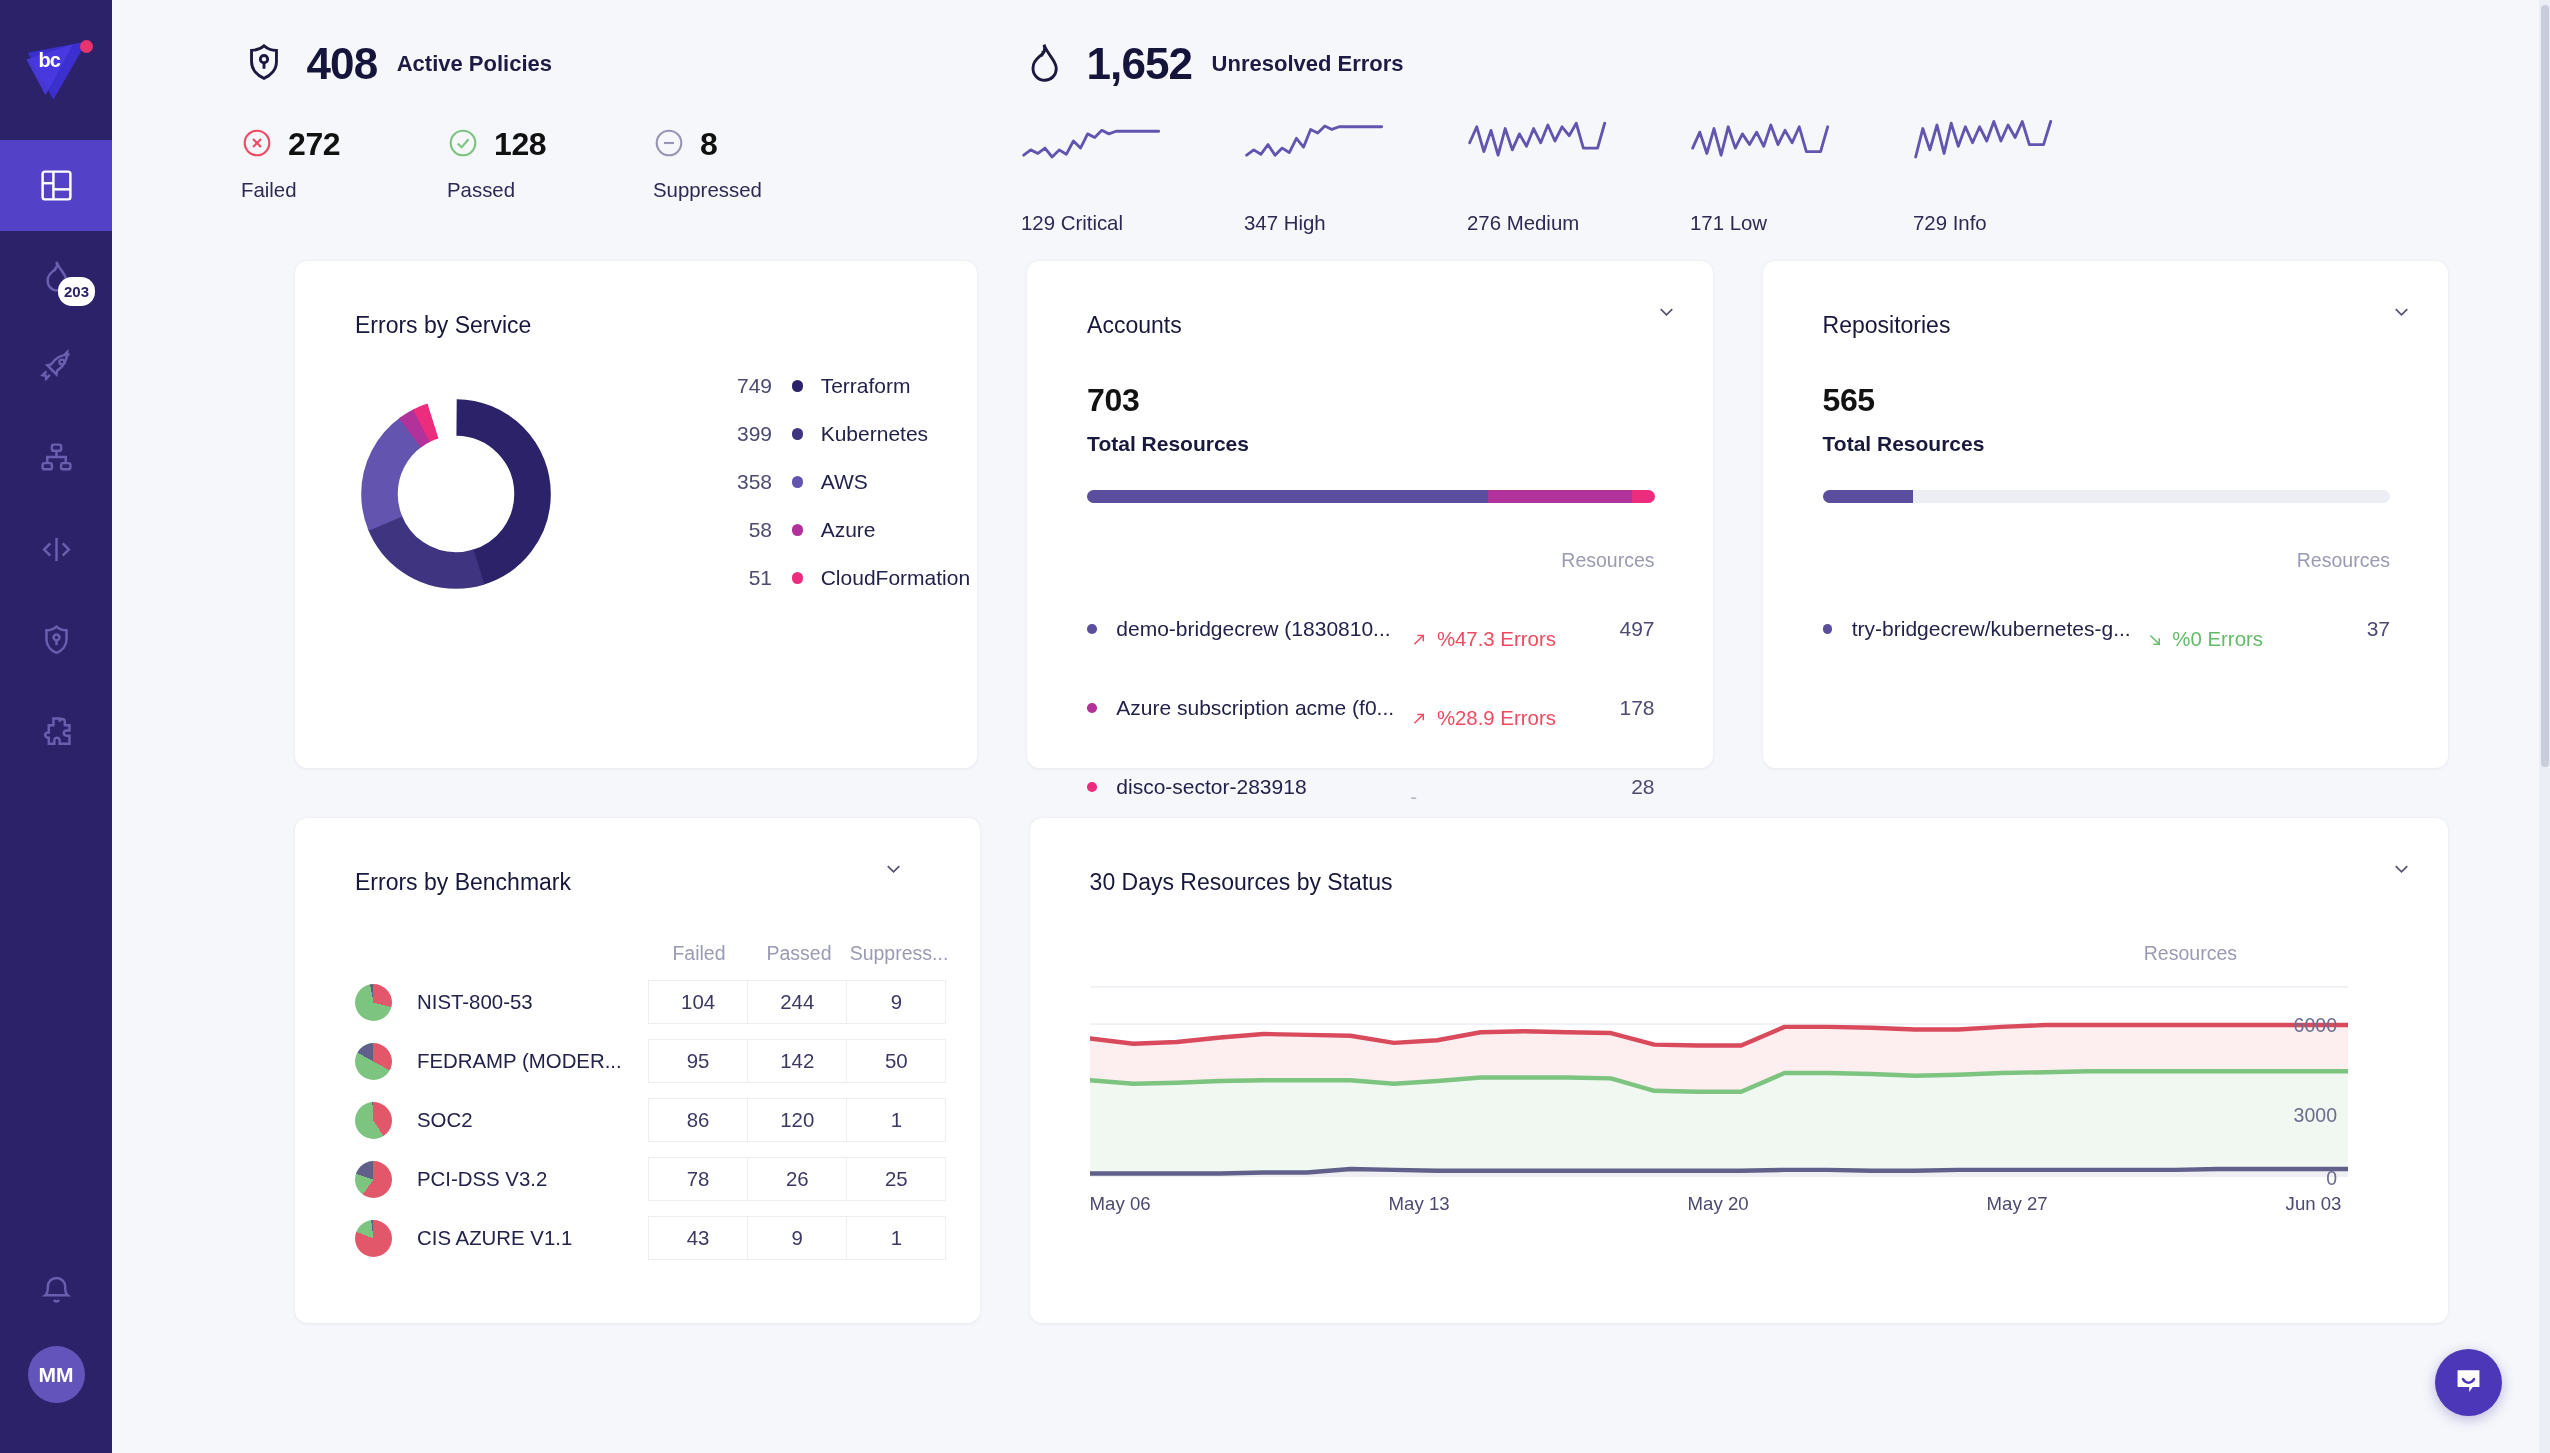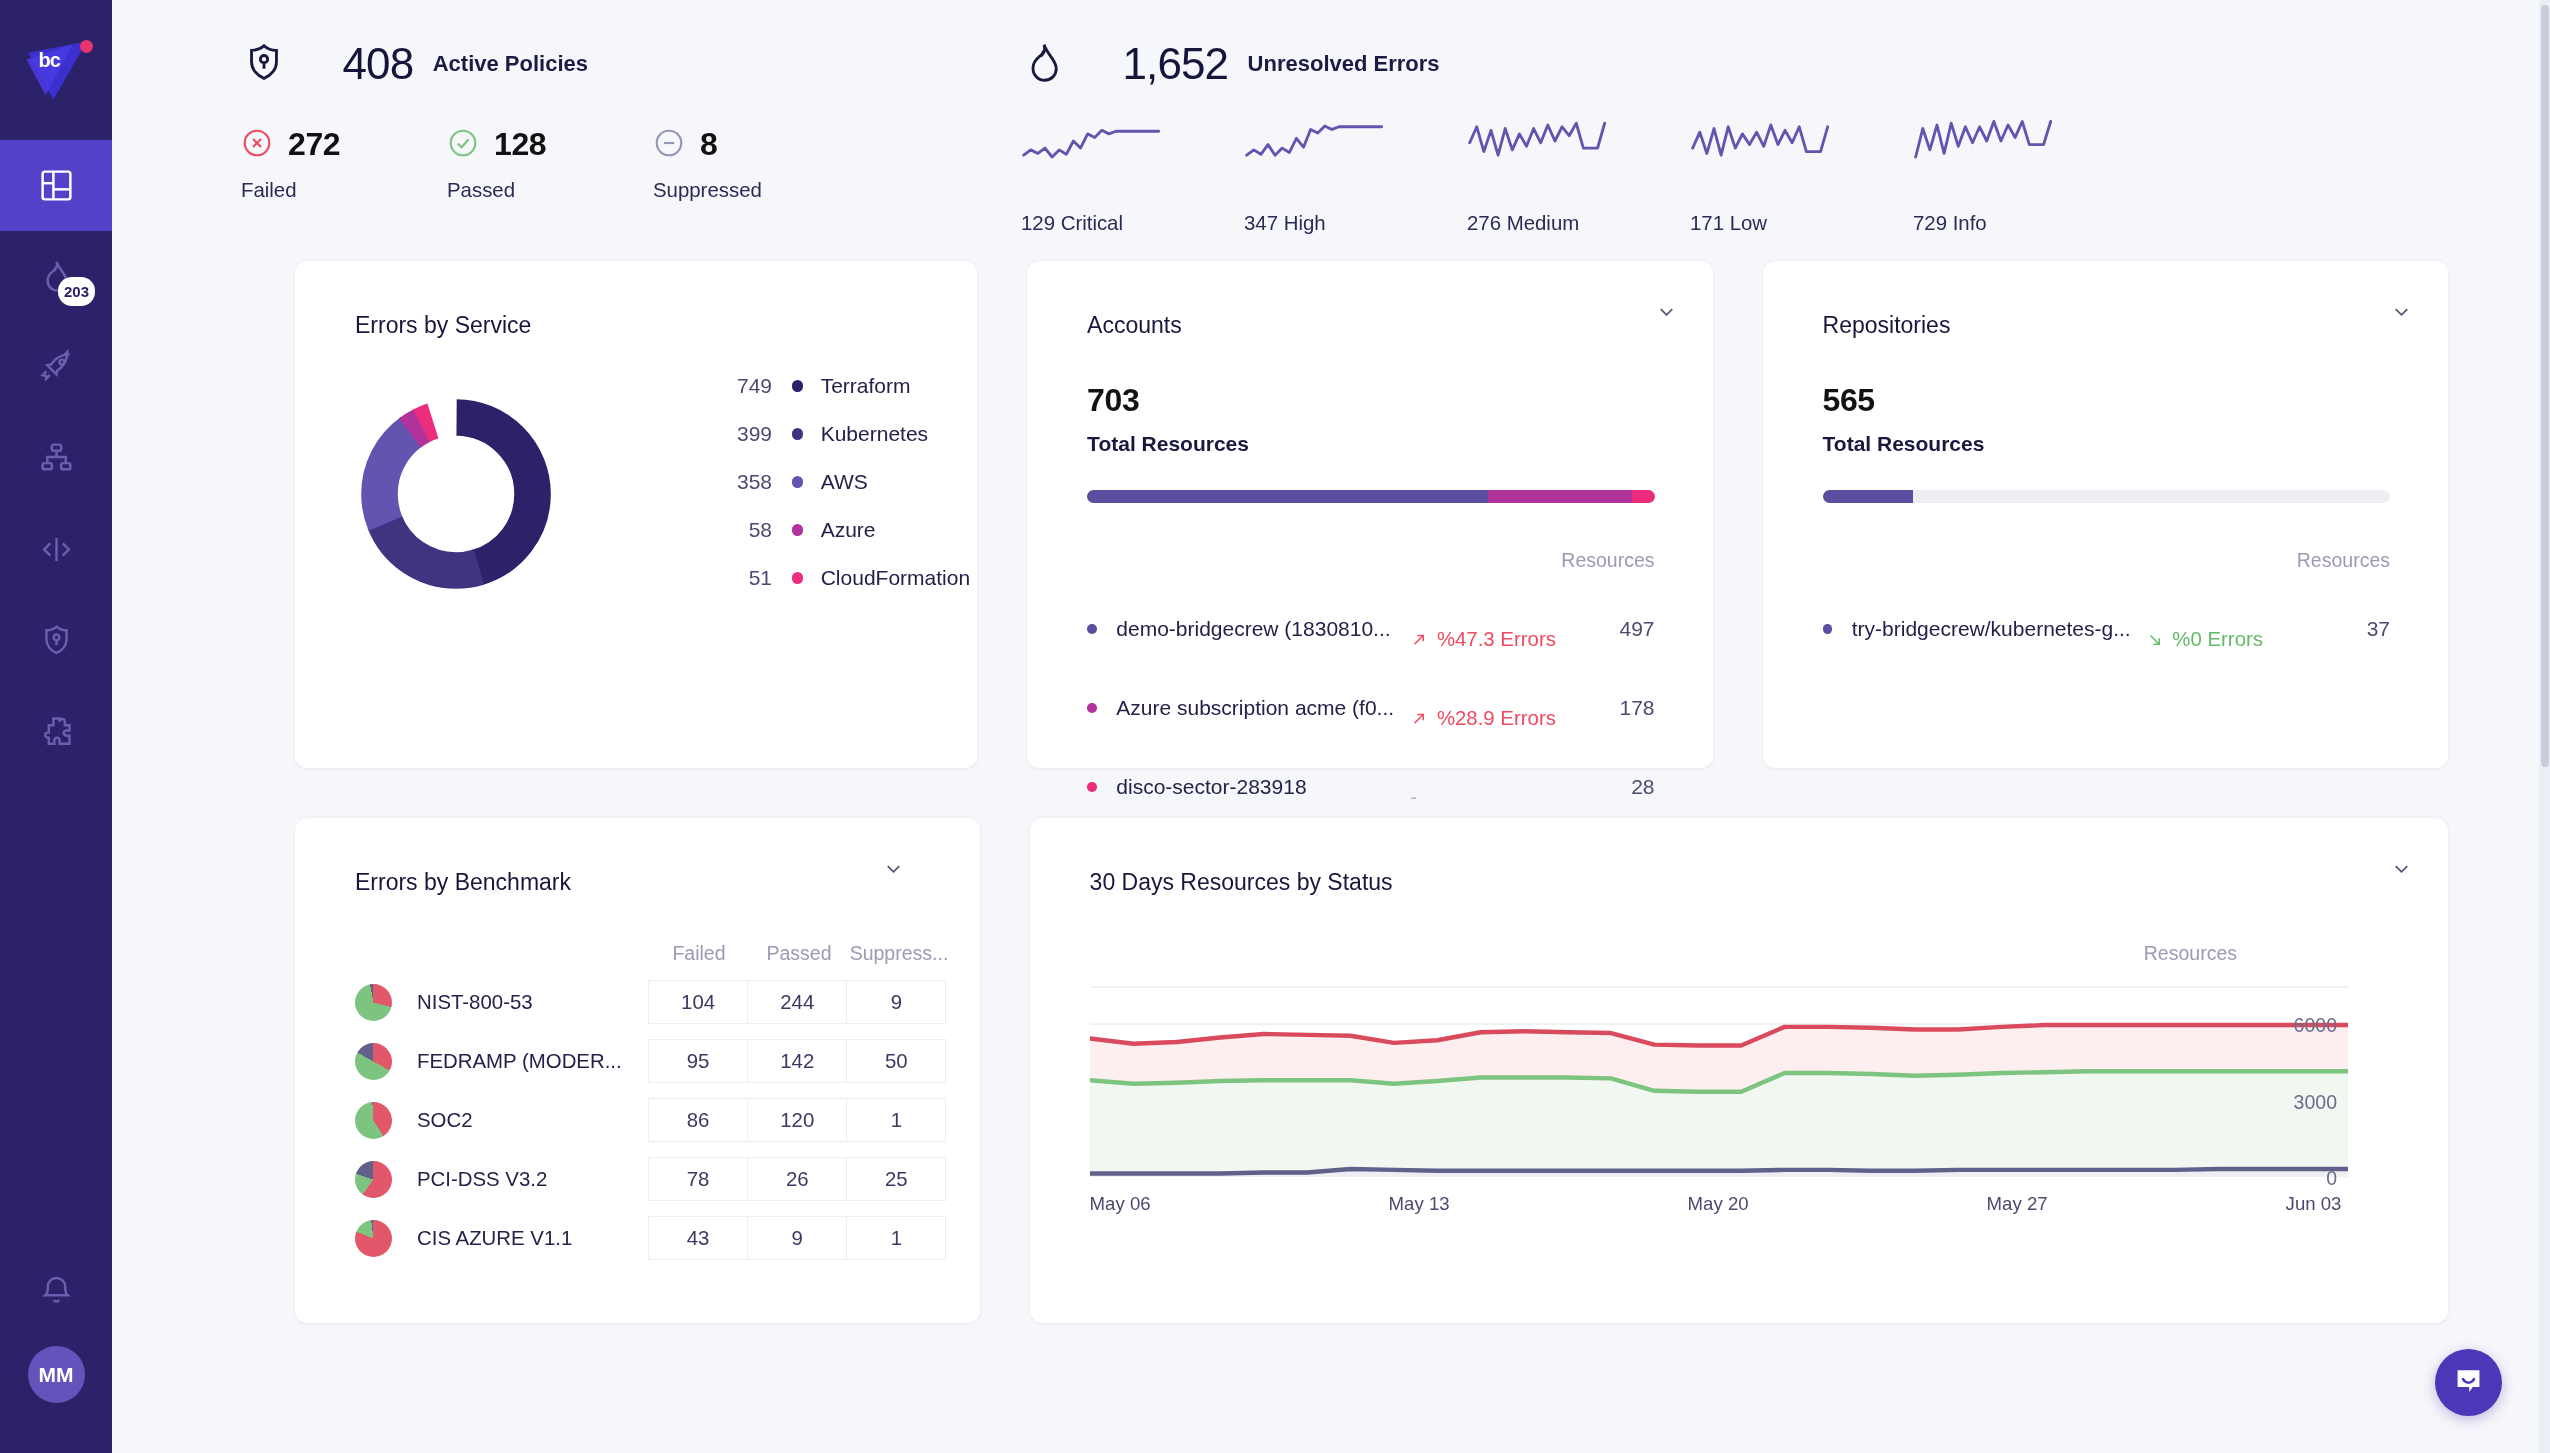--- a/index.html
+++ b/index.html
@@ -78,21 +78,21 @@
   }
   .scroll-thumb {
     position:absolute; right:0.9px; top:5.3px; width:8px; height:762px;
     background:#c8ccdb; border-radius:5.3px;
   }
 
   
   .kpi-row { display: flex; padding: 39px 0 0 129px; }
   .kpi-policies { width: 780px; }
   .kpi-head { display: flex; align-items: center; gap: 19.5px; }
-  .kpi-big { font-size: 44px; font-weight: 400; color: #15143a; letter-spacing: -0.9px; margin-left: 36px; }
+  .kpi-big { font-size: 44px; font-weight: 700; color: #15143a; letter-spacing: -0.9px; }
   .kpi-caption { font-size: 22px; font-weight: 700; color: #1d1b44; }
   .stat-row { display: flex; margin-top: 37px; }
   .stat { width: 206px; }
   .stat-top { display: flex; align-items: center; gap: 15px; }
   .stat-val { font-size: 32px; font-weight: 700; color: #111; letter-spacing: -0.4px; }
   .stat-label { margin-top: 16px; font-size: 20.4px; color: #2c2a55; }
 
   .kpi-errors { flex: 1 1 auto; }
   .spark-row { display: flex; margin-top: 26.6px; }
   .spark-cell { width: 223px; }
@@ -611,21 +611,21 @@
 
               <polyline fill="none" stroke="#d94a5c" stroke-width="5" stroke-linejoin="round" stroke-linecap="round" points="0,59 49,65 98,63 147,58 196,54 245,55 294,56 343,64 392,61 441,52 490,51 539,52 588,53 637,66 686,67 735,67 784,46 833,46 882,47 931,49 980,49 1029,46 1078,44 1127,44 1176,44 1225,44 1274,44 1323,44 1372,44 1420,44"></polyline>
 
               <polyline fill="none" stroke="#7cc47f" stroke-width="5" stroke-linejoin="round" stroke-linecap="round" points="0,106 49,110 98,109 147,107 196,106 245,106 294,106 343,110 392,107 441,103 490,103 539,103 588,104 637,118 686,119 735,119 784,98 833,98 882,99 931,101 980,100 1029,98 1078,97 1127,96 1176,96 1225,96 1274,96 1323,96 1372,96 1420,96"></polyline>
 
               <polyline fill="none" stroke="#61608a" stroke-width="5" stroke-linejoin="round" stroke-linecap="round" points="0,211 49,211 98,211 147,211 196,210 245,210 294,206 343,207 392,208 441,208 490,208 539,208 588,208 637,208 686,208 735,208 784,207 833,207 882,208 931,208 980,207 1029,207 1078,207 1127,207 1176,207 1225,207 1274,206 1323,206 1372,206 1420,206"></polyline>
             </svg>
 
             <div class="y-labels">
               <span class="y-lab" style="top:28px">6000</span>
-              <span class="y-lab" style="top:105px">3000</span>
+              <span class="y-lab" style="top:118px">3000</span>
               <span class="y-lab" style="top:181px">0</span>
             </div>
 
             <div class="x-axis">
               <span class="x-lab" style="width:299px">May 06</span>
               <span class="x-lab" style="width:299px">May 13</span>
               <span class="x-lab" style="width:299px">May 20</span>
               <span class="x-lab" style="width:299px">May 27</span>
               <span class="x-lab">Jun 03</span>
             </div>

